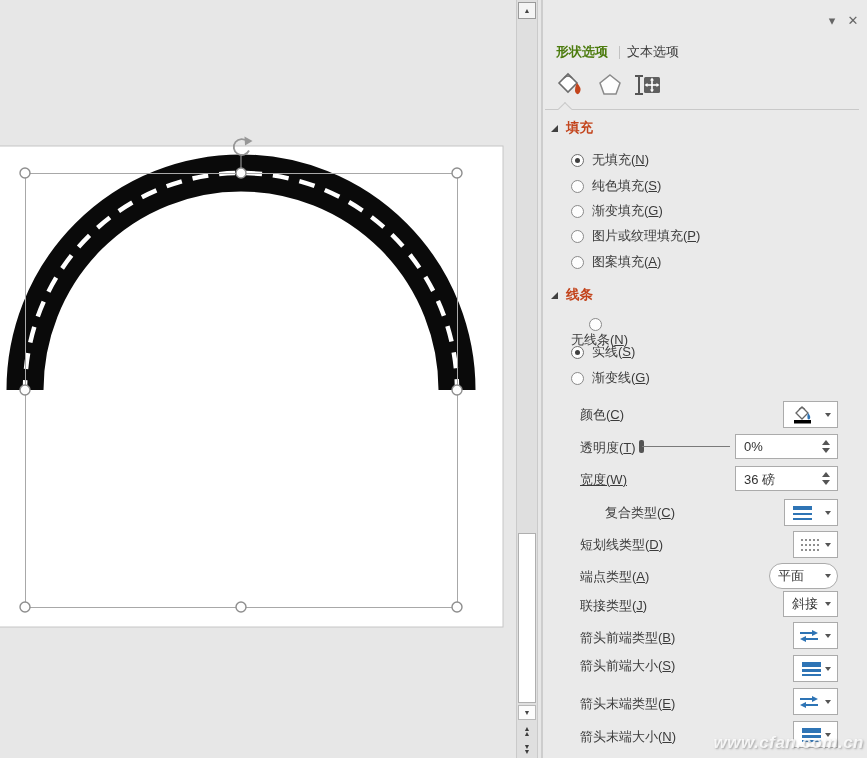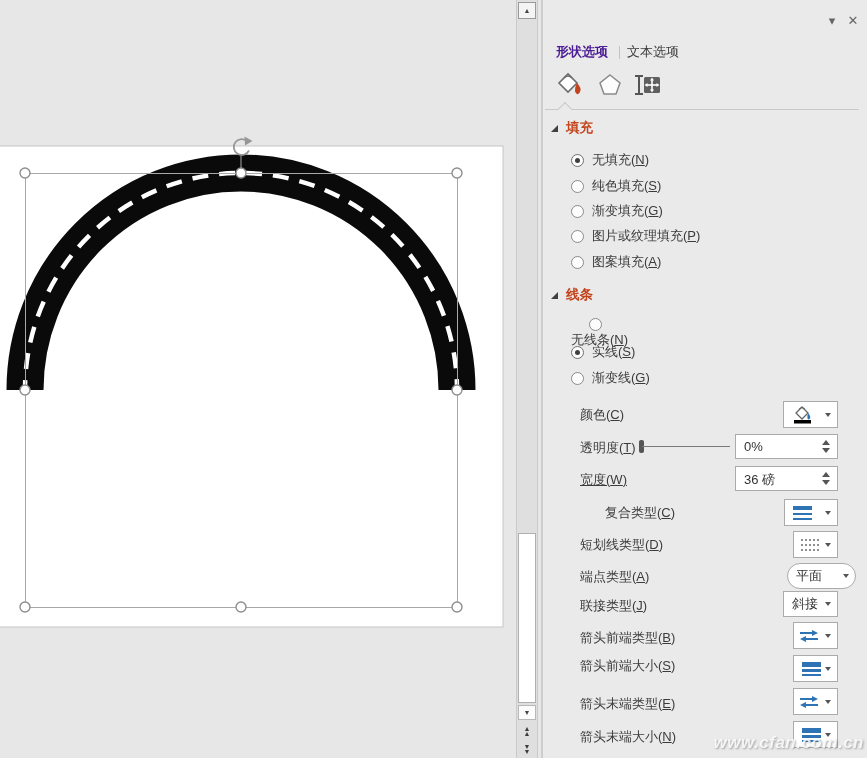--- a/index.html
+++ b/index.html
@@ -21,21 +21,21 @@
     background:#FFFFFF; border:1px solid #AFAFAF; }
   .dblarrow { display:flex; flex-direction:column; align-items:center; line-height:5px; font-size:7px; color:#3C3C3C; }
 
   
   .pane { position:absolute; left:543px; top:0; width:324px; height:758px; background:#EAEAEA; }
   .pane-sep { position:absolute; left:541px; top:0; width:2px; height:758px; background:#CDCDCD; }
   .pane-title { position:absolute; left:3px; top:8px; font-size:19px; color:#C3441C; white-space:nowrap; }
   .win-ctrl { position:absolute; top:12px; width:18px; height:18px; text-align:center;
     font-size:13px; color:#666; line-height:18px; cursor:default; }
   .tab { position:absolute; top:43px; font-size:13px; white-space:nowrap; }
-  .tab.active { color:#4c1d95; font-weight:bold; }
+  .tab.active { color:#4d7c0f; font-weight:bold; }
   .tab.inactive { color:#3B3B3B; }
   .tab-divider { position:absolute; left:76px; top:46px; width:1px; height:13px; background:#C2C2C2; }
 
   .subtab-sep { position:absolute; left:2px; top:109px; width:314px; height:1px; background:#C9C9C9; }
   .subtab-notch { position:absolute; left:17px; top:104px; width:10px; height:10px; background:#EAEAEA;
     border-top:1px solid #C9C9C9; border-left:1px solid #C9C9C9; transform:rotate(45deg); }
 
   .sec-head { position:absolute; left:8px; height:16px; display:flex; align-items:center; }
   .tri-expand { width:0; height:0; border-bottom:7px solid #404040; border-left:7px solid transparent; margin-right:8px; }
   .sec-title { font-size:13.5px; font-weight:bold; color:#C3441C; }
@@ -254,21 +254,21 @@
   <div class="btn" style="left:250px;top:531px;width:45px;height:27px;">
     <span class="dashrows">
       <div></div>
         <div></div>
         <div></div>
     </span>
     <span class="caret"></span>
   </div>
 
   <div class="plabel hotkey" style="top:568px;">端点类型(<u>A</u>)</div>
-  <div class="btn" style="left:244px;top:563px;width:69px;height:26px;border-radius:13px;">
+  <div class="btn" style="left:226px;top:563px;width:69px;height:26px;border-radius:13px;">
     <span class="dd-text">平面</span>
     <span class="caret"></span>
   </div>
 
   <div class="plabel hotkey" style="top:597px;">联接类型(<u>J</u>)</div>
   <div class="btn" style="left:240px;top:591px;width:55px;height:26px;">
     <span class="dd-text">斜接</span>
     <span class="caret"></span>
   </div>
 

